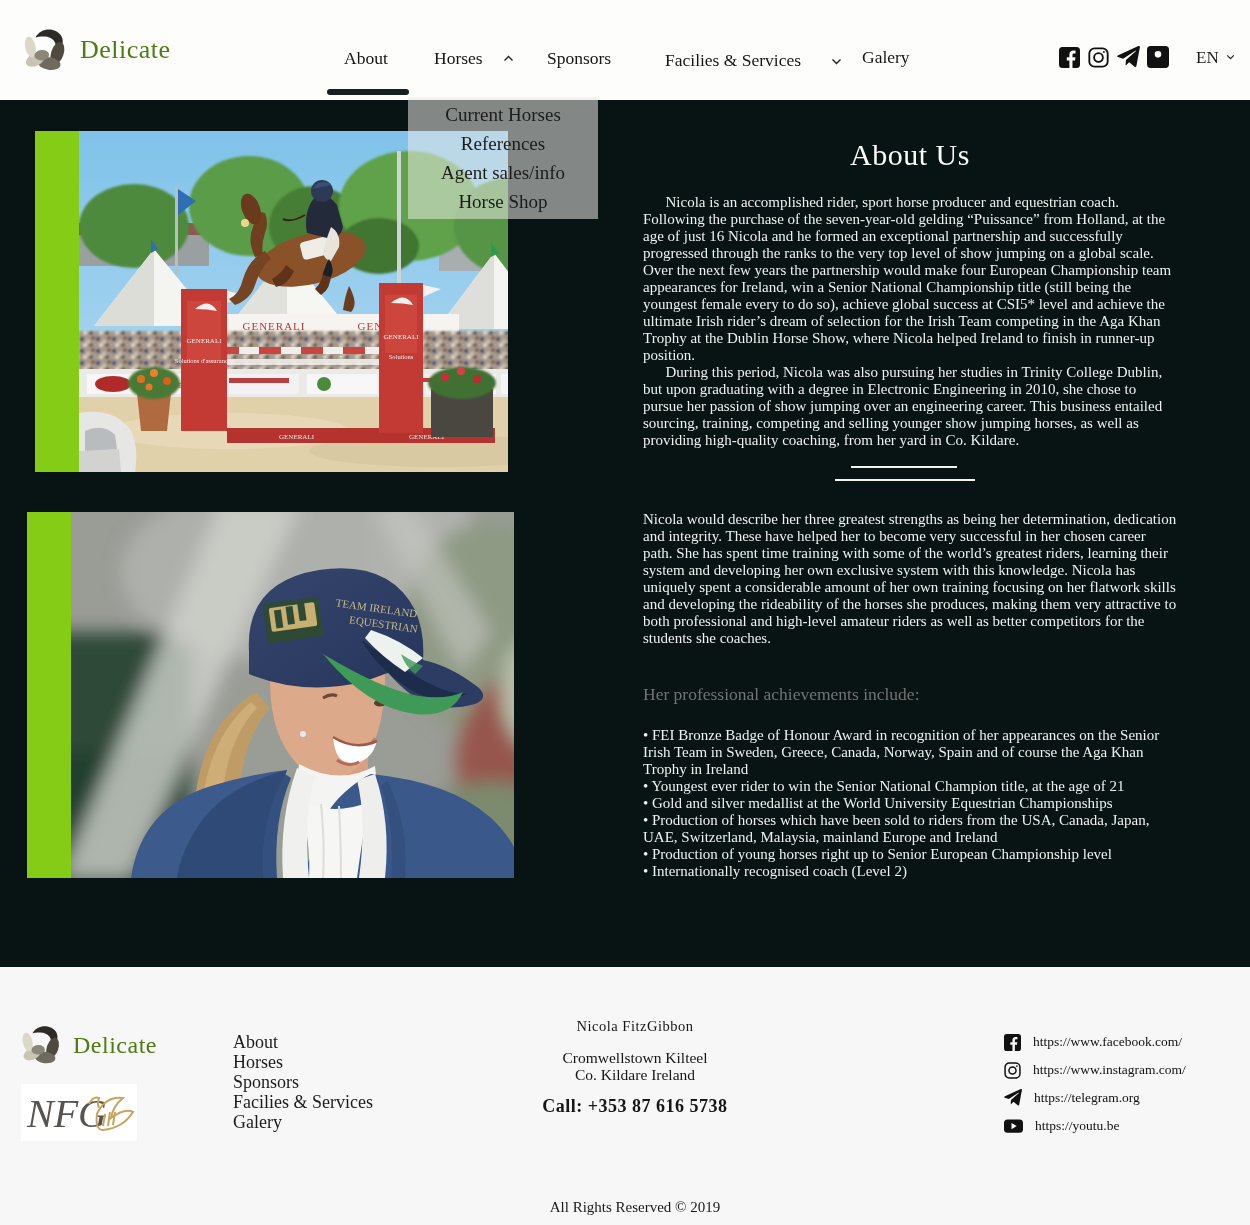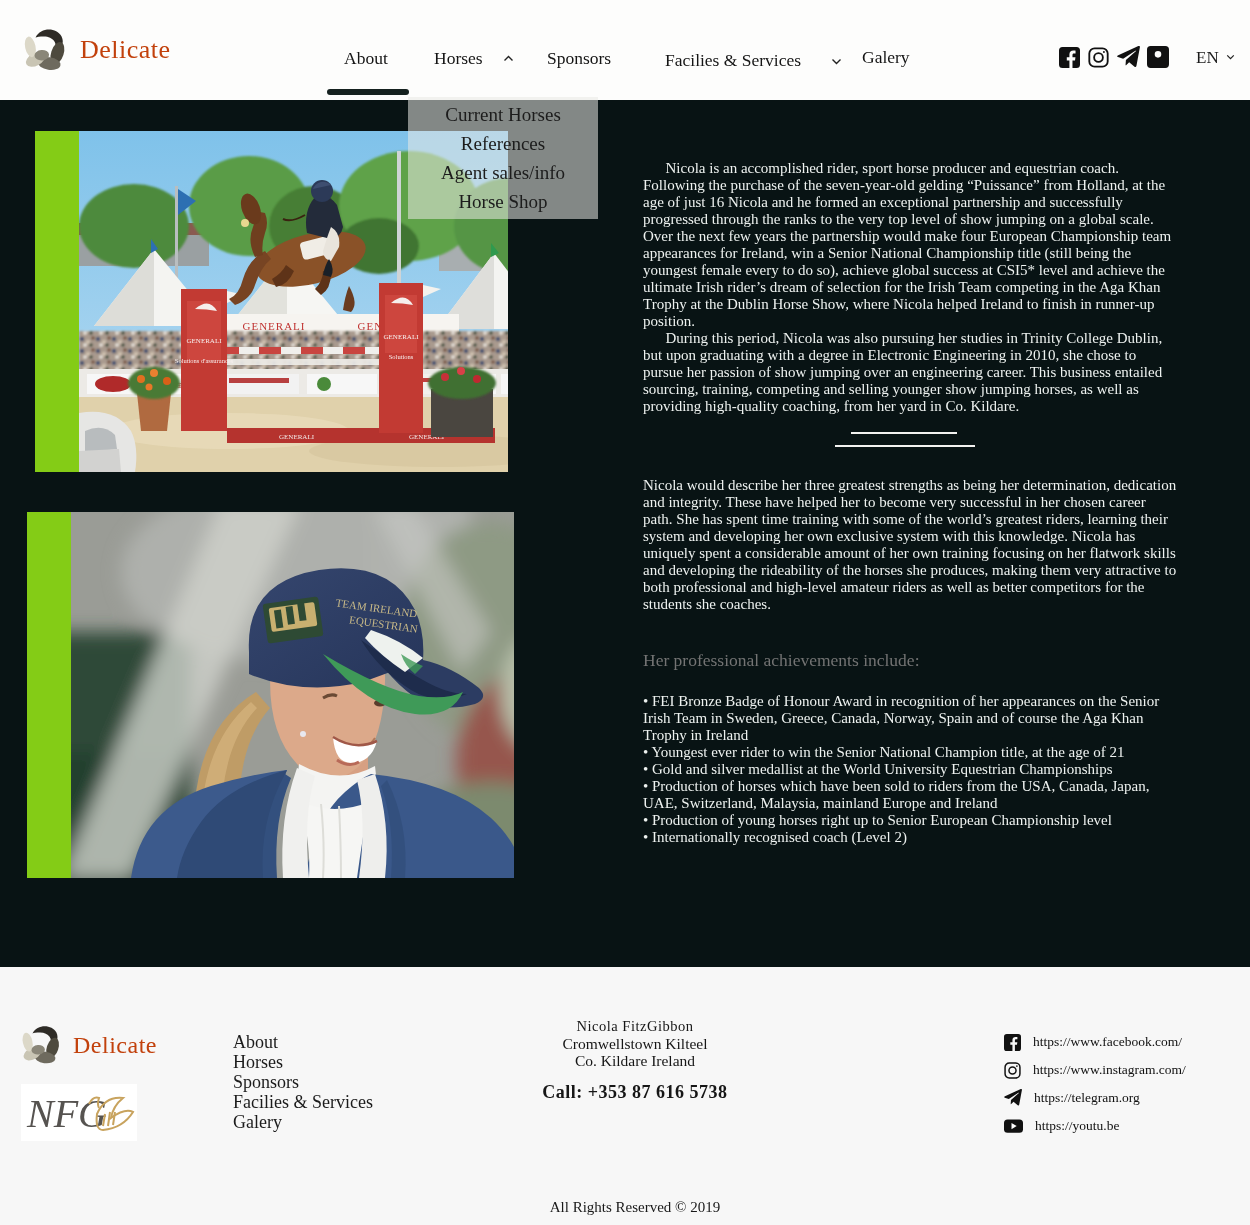--- a/index.html
+++ b/index.html
@@ -5,21 +5,21 @@
   * { margin:0; padding:0; box-sizing:border-box; }
   html,body { background:#2a2a2a; }
   .page {
     position:relative; width:1250px; height:1225px; margin:0 auto;
     background:#081314; overflow:hidden;
     font-family:"Liberation Serif", serif; color:#1b1b1b;
   }
   
   .header { position:absolute; left:0; top:0; width:1250px; height:100px; background:#fdfdfc; z-index:4; }
   .logo { position:absolute; left:22px; top:25px; display:flex; align-items:center; gap:8px; cursor:pointer; }
-  .logo-text { font-size:26px; color:#c2410c; letter-spacing:.5px; }
+  .logo-text { font-size:26px; color:#4d7c0f; letter-spacing:.5px; }
   .nav-item { position:absolute; top:48px; font-size:17.5px; color:#151515; cursor:pointer; white-space:nowrap; }
   .nav-caret { position:absolute; top:55px; }
   .nav-underline { position:absolute; left:327px; top:89px; width:82px; height:6px; border-radius:3px; background:#15211f; }
   .hdr-icon { position:absolute; top:47px; width:21px; height:21px; cursor:pointer; }
   .lang { position:absolute; left:1196px; top:48px; font-size:17px; cursor:pointer; }
   .lang-caret { position:absolute; left:1226px; top:54px; }
   
   .dropdown {
     position:absolute; left:408px; top:97px; width:190px; z-index:6;
     background:rgba(233,233,228,0.55); padding:3px 0;
@@ -43,21 +43,21 @@
   .ach-list { margin-top:22px; font-size:15px; line-height:17px; }
   
   .footer { position:absolute; left:0; top:967px; width:1250px; height:258px; background:#f7f7f7; }
   .f-logo { position:absolute; left:20px; top:1022px; display:flex; align-items:center; gap:7px; }
   .f-logo .logo-text { font-size:24px; }
   .nfg-box { position:absolute; left:21px; top:1084px; width:116px; height:57px; background:#ffffff;text-align:center; }
   .f-nav { position:absolute; left:233px; top:1032px; font-size:18px; line-height:20px; color:#1c1c1c; }
   .f-nav div { cursor:pointer; }
   .f-contact { position:absolute; left:470px; top:1018px; width:330px; text-align:center; color:#161616; }
   .fc-name { font-size:14.5px; letter-spacing:.5px; }
-  .fc-addr { font-size:15.5px; line-height:17px; }
+  .fc-addr { margin-top:14px; font-size:15.5px; line-height:17px; }
   .fc-phone { margin-top:13px; font-size:18px; font-weight:700; letter-spacing:.5px; }
   .fc-email { margin-top:9px; font-size:21px; color:#6b7271; cursor:pointer; }
   .f-social { position:absolute; left:1004px; top:1028px; }
   .f-social-row { display:flex; align-items:center; gap:12px; height:28px; cursor:pointer; }
   .f-social-row .url { font-size:13.5px; color:#101010; }
   .copyright { position:absolute; left:0; top:1199px; width:1270px; text-align:center; font-size:15px; color:#191919; }
   svg { display:block; }
   .caret-svg { width:11px; height:7px; }
 </style>
 </head>
@@ -351,20 +351,21 @@
       <path d="M250 292 q4 40 2 74 M268 294 q2 38 2 72" stroke="#ddddd8" stroke-width="2" fill="none"></path>
 
       <path d="M226 256 q-18 50 -14 110 l26 0 q-6 -62 6 -102z" fill="#f0f0ee"></path>
       <path d="M304 262 q16 48 10 104 l-26 0 q8 -58 -2 -98z" fill="#eeeeec"></path>
       <path d="M214 262 q-26 48 -22 104 l14 0 q-4 -58 14 -100z" fill="#33507e"></path>
       <path d="M316 268 q22 44 18 98 l-14 0 q4 -54 -10 -92z" fill="#33507e"></path>
     </svg>
   </div>
 
   <div class="right-col">
+    <h1 class="about-title">About Us</h1>
     <div style="margin-top:22px;">
       <p class="body-p indent">Nicola is an accomplished rider, sport horse producer and equestrian coach. Following the purchase of the seven-year-old gelding “Puissance” from Holland, at the age of just 16 Nicola and he formed an exceptional partnership and successfully progressed through the ranks to the very top level of show jumping on a global scale. Over the next few years the partnership would make four European Championship team appearances for Ireland, win a Senior National Championship title (still being the youngest female every to do so), achieve global success at CSI5* level and achieve the ultimate Irish rider’s dream of selection for the Irish Team competing in the Aga Khan Trophy at the Dublin Horse Show, where Nicola helped Ireland to finish in runner-up position.</p>
       <p class="body-p indent">During this period, Nicola was also pursuing her studies in Trinity College Dublin, but upon graduating with a degree in Electronic Engineering in 2010, she chose to pursue her passion of show jumping over an engineering career. This business entailed sourcing, training, competing and selling younger show jumping horses, as well as providing high-quality coaching, from her yard in Co. Kildare.</p>
     </div>
     <div class="divider">
       <div class="l1"></div>
         <div class="l2"></div>
     </div>
     <p class="body-p p3">Nicola would describe her three greatest strengths as being her determination, dedication and integrity. These have helped her to become very successful in her chosen career path. She has spent time training with some of the world’s greatest riders, learning their system and developing her own exclusive system with this knowledge. Nicola has uniquely spent a considerable amount of her own training focusing on her flatwork skills and developing the rideability of the horses she produces, making them very attractive to both professional and high-level amateur riders as well as better competitors for the students she coaches.</p>
     <h3 class="ach-head">Her professional achievements include:</h3>

